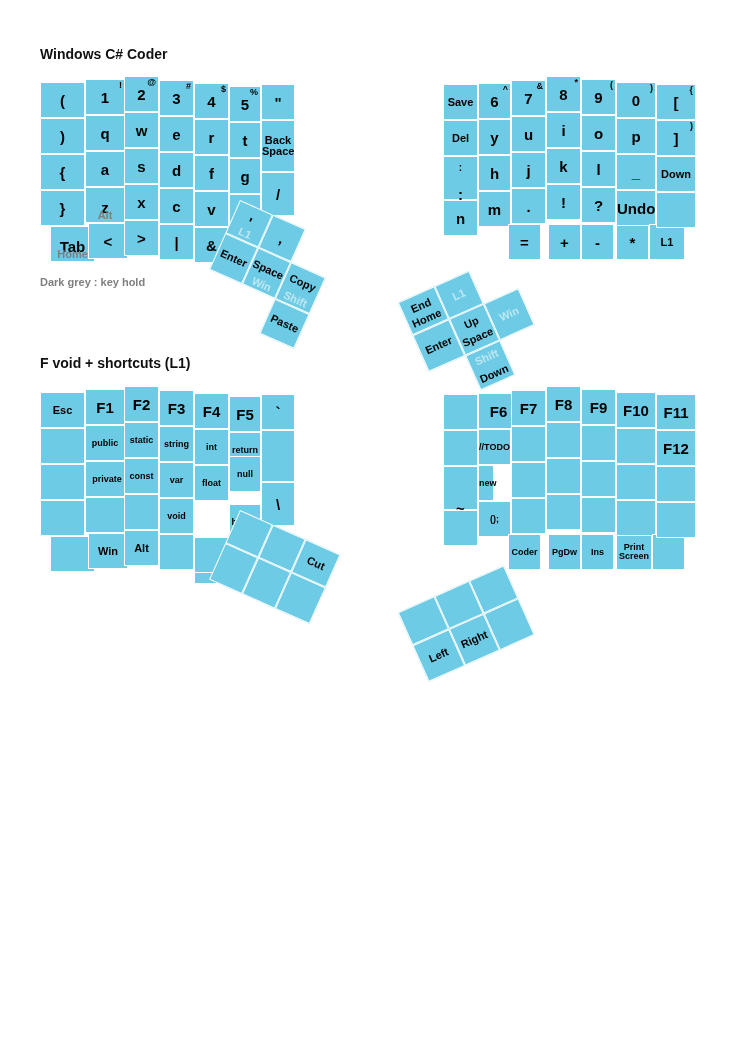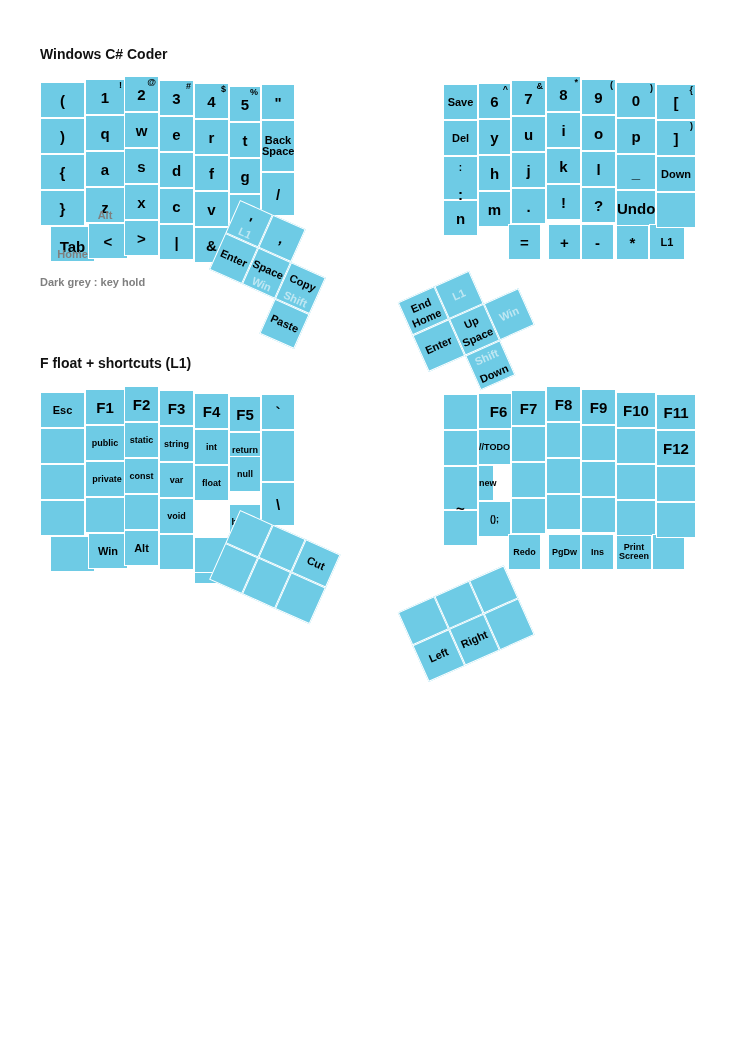--- a/index.html
+++ b/index.html
@@ -50,21 +50,21 @@
     font-weight:bold;color:#bfe7f2;
   }
 </style>
 </head>
 <body>
 
 <div class="layer-title" style="left:40px;top:46px;">Windows C# Coder</div>
 
 <div class="note" style="left:40px;top:276px;">Dark grey : key hold</div>
 
-<div class="layer-title" style="left:40px;top:355px;">F float + shortcuts (L1)</div>
+<div class="layer-title" style="left:40px;top:355px;">F void + shortcuts (L1)</div>
 
 <div class="keyboard">
 
   <div class="key" style="left:40px;top:82px;width:45px;height:36px;">
     <span class="lbl main">(</span>
   </div>
   <div class="key" style="left:40px;top:118px;width:45px;height:36px;">
     <span class="lbl main">)</span>
   </div>
   <div class="key" style="left:40px;top:154px;width:45px;height:36px;">
@@ -498,21 +498,21 @@
   <div class="key" style="left:478px;top:429px;width:33px;height:36px;">
     <span class="lbl mainxs">//TODO</span>
   </div>
   <div class="key" style="left:478px;top:465px;width:16px;height:36px;">
     <span class="lbl mainxs">new</span>
   </div>
   <div class="key" style="left:478px;top:501px;width:33px;height:36px;">
     <span class="lbl mainxs">();</span>
   </div>
   <div class="key" style="left:508px;top:534px;width:33px;height:36px;">
-    <span class="lbl mainxs">Redo</span>
+    <span class="lbl mainxs">Coder</span>
   </div>
 
   <div class="key" style="left:511px;top:390px;width:35px;height:36px;">
     <span class="lbl main">F7</span>
   </div>
   <div class="key" style="left:511px;top:426px;width:35px;height:36px;">
     <span class="lbl mainxs"></span>
   </div>
   <div class="key" style="left:511px;top:462px;width:35px;height:36px;">
     <span class="lbl mainxs"></span>

